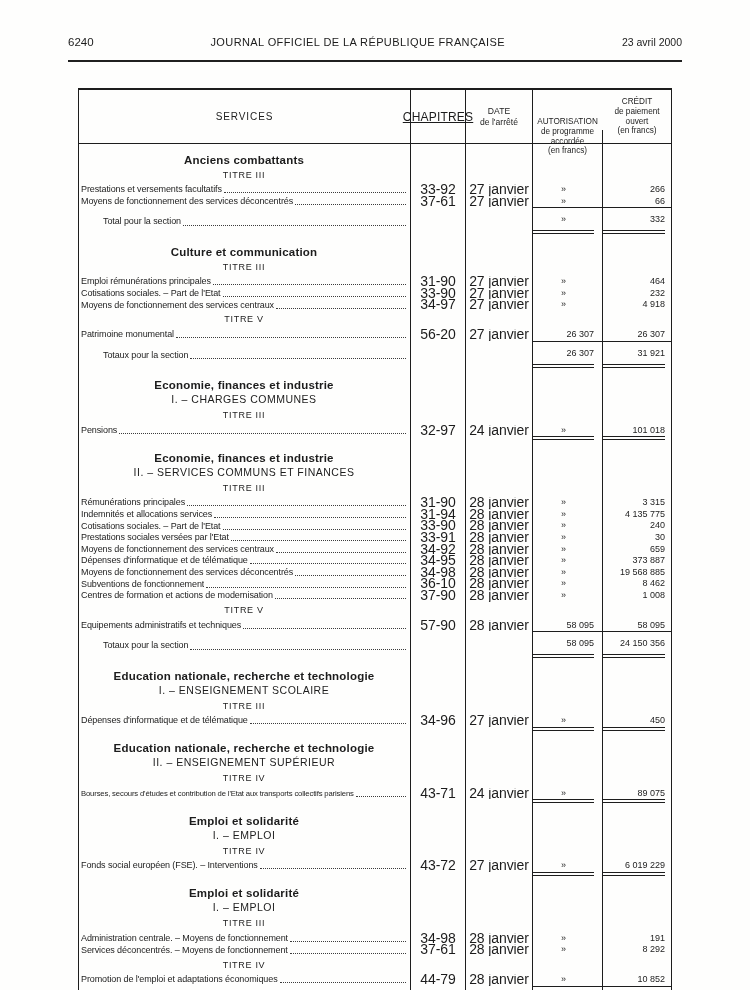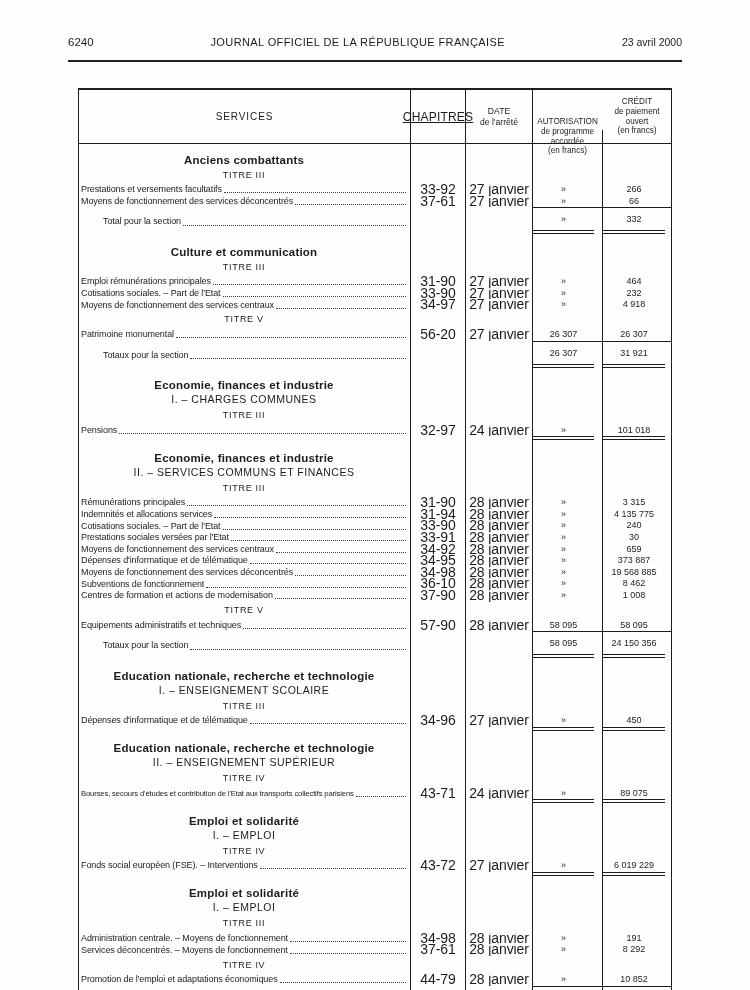--- a/index.html
+++ b/index.html
@@ -38,21 +38,21 @@
   .c3{width:67px;text-align:center;}
   .c4{width:70px;text-align:right;padding-right:8px;}
   .c5{width:68px;text-align:right;padding-right:6px;border-right:none;}
 
   
   .row.data .c{height:11.6px;}
   .lbl{white-space:nowrap;overflow:hidden;flex-shrink:1;font-size:9px;line-height:11.4px;letter-spacing:-.1px;}
   .lbl.long{font-size:7.7px;letter-spacing:-.15px;}
   .leader{flex:1 0 8px;border-bottom:1.3px dotted #3c3c3c;margin:0 1px 2.4px 2px;}
   .ctxt{font-size:14px;line-height:11.6px;letter-spacing:-.1px;display:block;}
-  .val{font-size:9px;line-height:11.6px;display:block;text-align:center;}
+  .val{font-size:9px;line-height:11.6px;display:block;}
   .val.ditto{text-align:center;}
 
   
   .c1.center{justify-content:center;align-items:center;}
   .row.section .c{height:22px;}
   .row.section .headtext{font-weight:bold;font-size:11.5px;line-height:12px;padding-top:9px;letter-spacing:.2px;}
   .row.subsection .c{height:15px;}
   .row.subsection .headtext{font-size:10.5px;line-height:16px;letter-spacing:.5px;}
   .row.titre .c{height:18px;}
   .row.titre .headtext{font-size:9px;line-height:21px;letter-spacing:.7px;}

